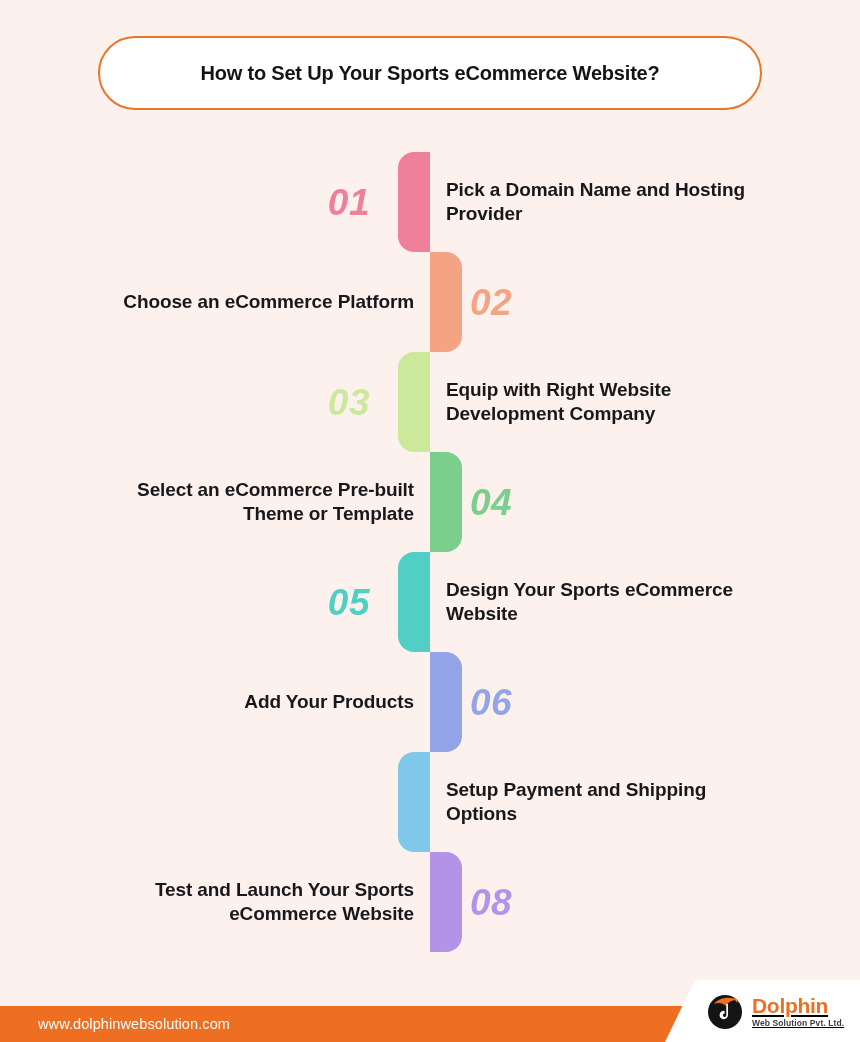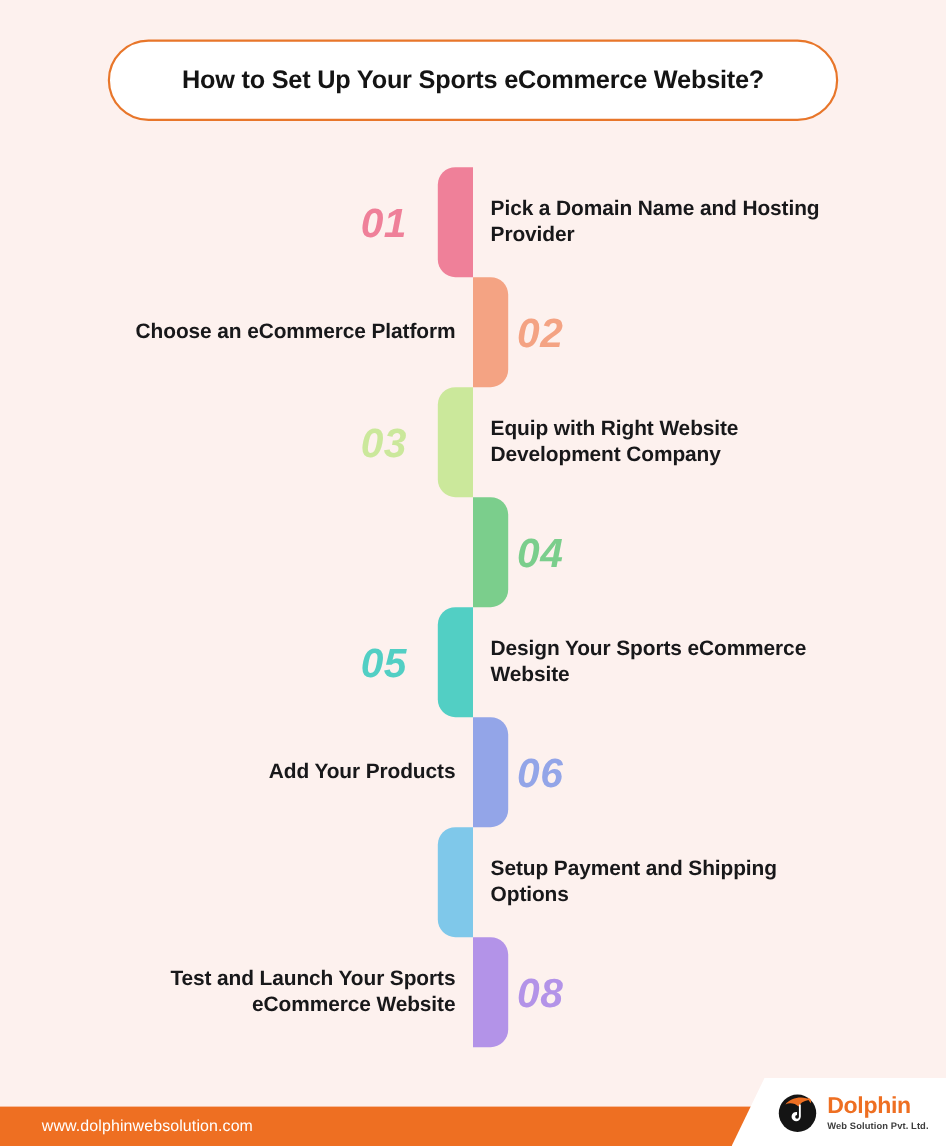--- a/index.html
+++ b/index.html
@@ -32,21 +32,21 @@
     background: #ffffff;
     border: 2.5px solid #e8762a;
     border-radius: 37px;
     display: flex;
     align-items: center;
     justify-content: center;
     box-shadow: 0 0 0 0 rgba(0,0,0,0);
   }
 
   .title-pill .title-text {
-    font-size: 23px;
+    font-size: 20px;
     font-weight: bold;
     color: #141414;
     letter-spacing: -0.2px;
     text-align: center;
     line-height: 1.1;
   }
 
   
   .steps {
     position: absolute;
@@ -178,20 +178,21 @@
     position: relative;
     width: 40px;
     height: 40px;
     flex: 0 0 40px;
   }
 
   .logo-text {
     display: flex;
     flex-direction: column;
     justify-content: center;
+    text-decoration: underline;
   }
 
   .logo-title {
     font-size: 21px;
     font-weight: bold;
     color: #ee6f22;
     line-height: 1;
     letter-spacing: -0.3px;
   }
 
@@ -225,20 +226,21 @@
       <div class="label">Choose an eCommerce Platform</div>
     </div>
     <div class="step side-right">
       <div class="bar" style="background: rgb(203, 232, 155);"></div>
       <div class="num" style="color: rgb(203, 232, 155);">03</div>
       <div class="label">Equip with Right Website Development Company</div>
     </div>
     <div class="step side-left">
       <div class="bar" style="background: rgb(123, 206, 140);"></div>
       <div class="num" style="color: rgb(123, 206, 140);">04</div>
+      <div class="label">Select an eCommerce Pre-built Theme or Template</div>
     </div>
     <div class="step side-right">
       <div class="bar" style="background: rgb(82, 207, 196);"></div>
       <div class="num" style="color: rgb(82, 207, 196);">05</div>
       <div class="label">Design Your Sports eCommerce Website</div>
     </div>
     <div class="step side-left">
       <div class="bar" style="background: rgb(147, 165, 232);"></div>
       <div class="num" style="color: rgb(147, 165, 232);">06</div>
       <div class="label">Add Your Products</div>

